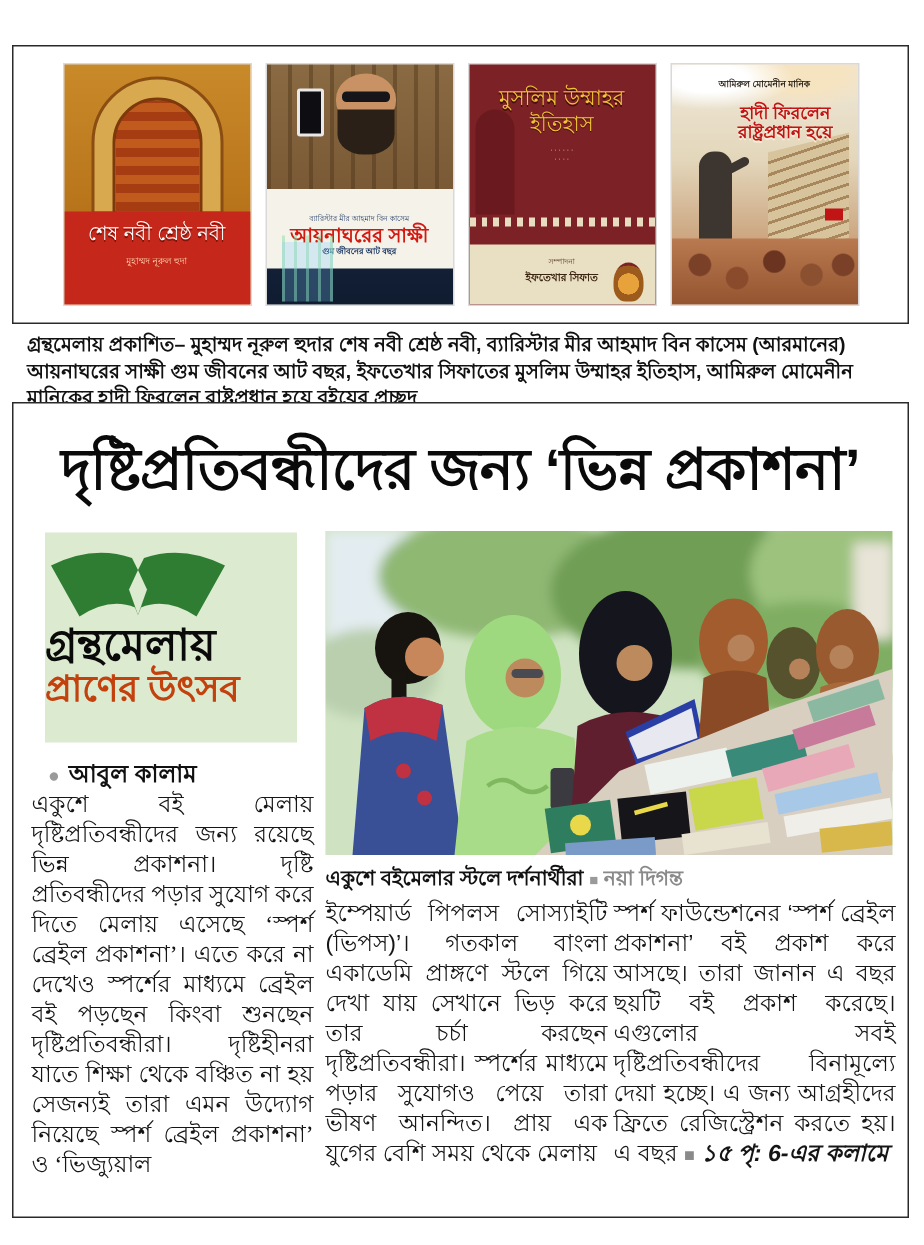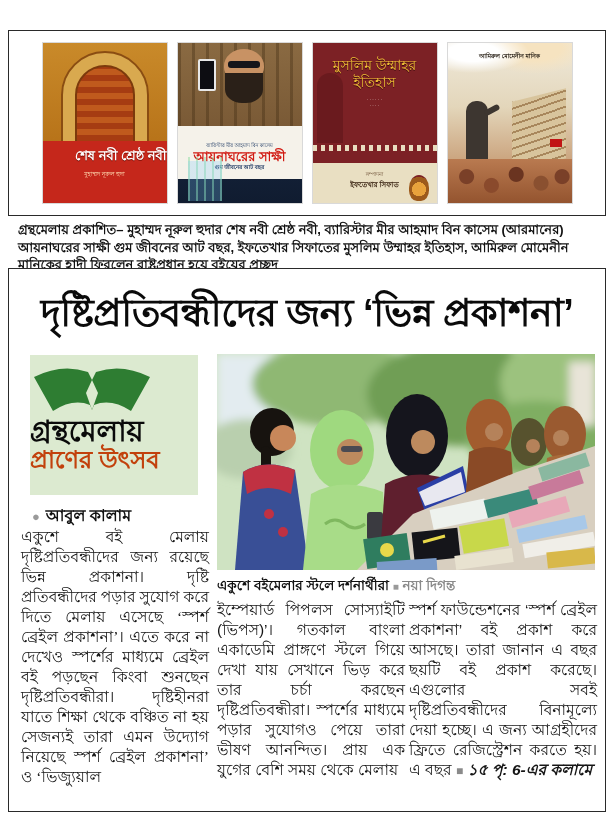--- a/index.html
+++ b/index.html
@@ -27,21 +27,21 @@
   }
   .b1 .arch-inner {
     position:absolute; left:32px; top:22px; width:60px; height:78px;
     background:repeating-linear-gradient(0deg,#a63c12 0 6px,#c05a1d 6px 12px);
     border-radius:30px 30px 0 0; border:2px solid #7c3a0c;
   }
   .b1 .panel {
     position:absolute; left:0; bottom:0; width:100%; height:62px;
     background:#c5271b; color:#fff; text-align:center; padding-top:8px;
   }
-  .b1 .t { font-size:13px; font-weight:bold; line-height:1.15; text-shadow:0 1px 0 #7a1008;text-align:right; }
+  .b1 .t { font-size:13px; font-weight:normal; line-height:1.15; text-shadow:0 1px 0 #7a1008; }
   .b1 .a { font-size:6px; margin-top:5px; color:#ffd9b0; }
 
   
   .b2 { background:linear-gradient(180deg,#8a6a42 0%,#7a5a36 52%,#16253f 52.2%,#101c30 100%); }
   .b2 .wood { position:absolute; inset:0 0 48% 0;
     background:repeating-linear-gradient(90deg,rgba(60,40,15,.35) 0 3px,transparent 3px 14px); }
   .b2 .head { position:absolute; left:46px; top:6px; width:40px; height:34px; border-radius:50% 50% 46% 46%; background:#c89264; }
   .b2 .glasses { position:absolute; left:50px; top:18px; width:32px; height:7px; background:#15151a; border-radius:3px; }
   .b2 .beard { position:absolute; left:47px; top:30px; width:38px; height:30px; border-radius:0 0 45% 45%; background:#2a2018; }
   .b2 .phone { position:absolute; left:20px; top:16px; width:18px; height:32px; background:#0d0d12; border:2px solid #e8e8e8; border-radius:2px; }
@@ -167,20 +167,21 @@
         <div class="el">সম্পাদনা</div>
         <div class="a">ইফতেখার সিফাত</div>
       </div>
       <div class="lantern"></div>
     </div>
 
     <div class="book b4">
       <div class="smoke"></div>
       <div class="a">আমিরুল মোমেনীন মানিক</div>
       <div class="stairs"></div>
+      <div class="t">হাদী ফিরলেন রাষ্ট্রপ্রধান হয়ে</div>
       <div class="figure"></div>
       <div class="figarm"></div>
       <div class="flag"></div>
       <div class="crowd"></div>
     </div>
   </div>
 
   <div class="top-caption">গ্রন্থমেলায় প্রকাশিত– মুহাম্মদ নূরুল হুদার শেষ নবী শ্রেষ্ঠ নবী,  ব্যারিস্টার মীর আহমাদ বিন কাসেম (আরমানের) আয়নাঘরের সাক্ষী গুম জীবনের আট বছর, ইফতেখার সিফাতের মুসলিম উম্মাহর ইতিহাস, আমিরুল মোমেনীন মানিকের হাদী ফিরলেন রাষ্ট্রপ্রধান হয়ে বইয়ের প্রচ্ছদ</div>
 
   <div class="article-box">

